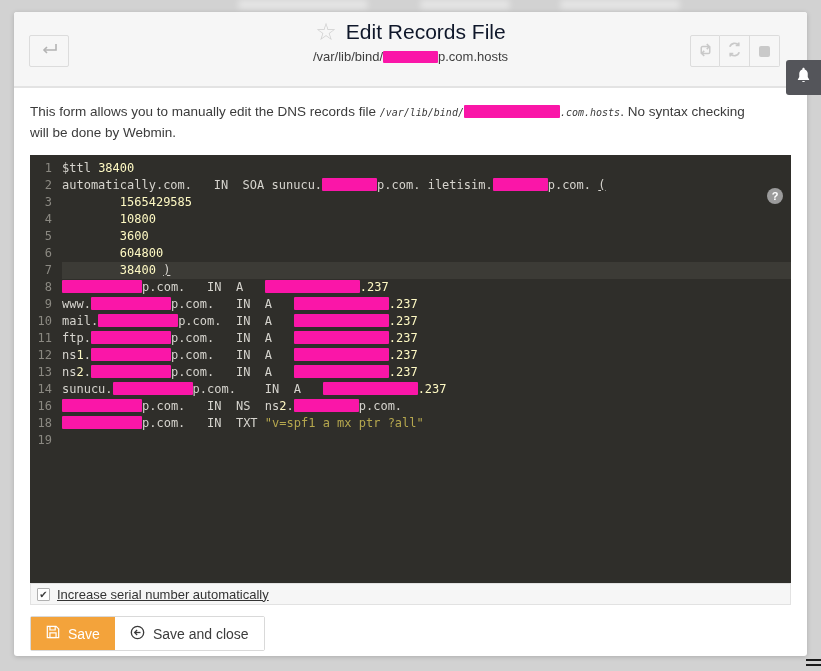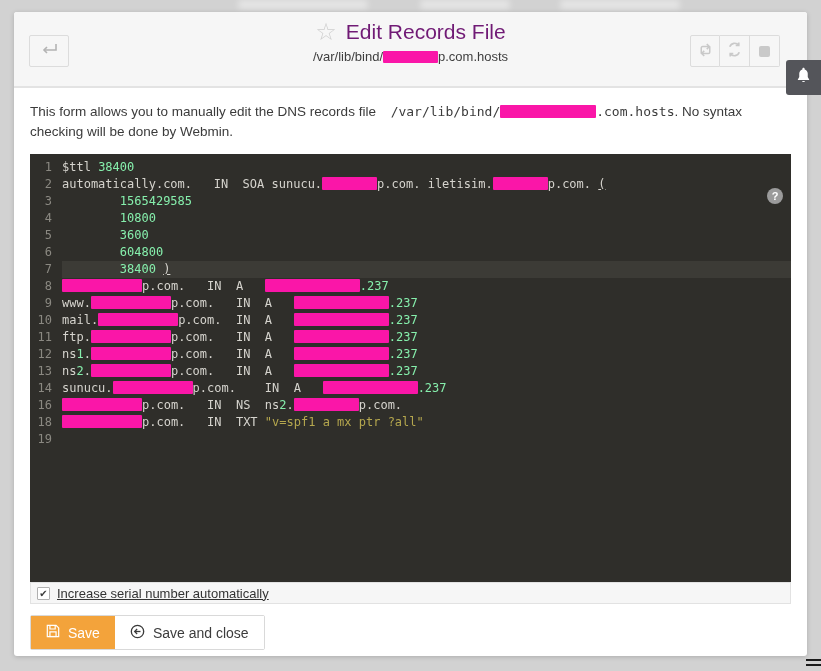--- a/index.html
+++ b/index.html
@@ -15,58 +15,58 @@
 
   
   .modal-header { position:relative; height:76px; background:#f6f6f6;
                   border-bottom:2px solid #e3e3e3; border-radius:3px 3px 0 0; }
   .back-btn { position:absolute; left:15px; top:23px; width:40px; height:32px;
               background:#f6f6f6; border:1px solid #dcdcdc; border-radius:2px;
               display:flex; align-items:center; justify-content:center; cursor:pointer; }
   .title-wrap { position:absolute; left:0; right:0; top:8px; text-align:center; }
   .title-row { display:flex; align-items:center; justify-content:center; gap:9px; }
   .star { color:#cfcfcf; font-size:24px; line-height:24px; font-family:"DejaVu Sans",sans-serif; }
-  h1.page-title { font-size:21px; font-weight:400; color:#701a75; display:inline; }
+  h1.page-title { font-size:21px; font-weight:400; color:#0f172a; display:inline; }
   .subtitle { margin-top:5px; font-size:13px; color:#3e3e3e; }
   .hdr-actions { position:absolute; right:27px; top:23px; display:inline-flex; }
   .hdr-btn { width:30px; height:32px; background:#f6f6f6; border:1px solid #dcdcdc;
              display:flex; align-items:center; justify-content:center; cursor:pointer; }
   .hdr-btn + .hdr-btn { border-left:none; }
   .hdr-btn:first-child { border-radius:2px 0 0 2px; }
   .hdr-btn:last-child { border-radius:0 2px 2px 0; }
   .stop-square { width:11px; height:11px; background:#c9c9c9; border-radius:2px; }
 
   
   .bell-tab { position:absolute; left:786px; top:60px; width:35px; height:35px; background:#54555a;
               border-radius:3px 0 0 3px; display:flex; align-items:center; justify-content:center;
               cursor:pointer; z-index:6; }
 
   
   .modal-body { position:relative; padding:14px 16px 0 16px; }
   .desc { font-size:13.5px; line-height:20px; color:#3b3b3b; padding-right:40px; }
-  .mono-path { font-family:"DejaVu Sans Mono", monospace; font-size:13px;margin-left:11px; }
+  .mono-path { font-family:"DejaVu Sans Mono", monospace; font-style:italic; font-size:10px; }
   .help-icon { position:absolute; right:24px; top:100px; width:16px; height:16px; border-radius:50%;
                background:#9b9b9b; color:#fff; font-size:11px; font-weight:bold;
                display:flex; align-items:center; justify-content:center; cursor:pointer; }
 
   
   .redact { display:inline-block; background:#fa16a8; height:13px; vertical-align:-2px; border-radius:1px; }
   .redact-sub { width:55px; height:12px; }
   .redact-desc { width:96px; height:13px; }
 
   
   .editor { margin-top:12px; width:761px; height:428px; background:#2f2e2a; overflow:hidden;
             font-family:"DejaVu Sans Mono", monospace; font-size:12px; line-height:17px;
             padding-top:5px; cursor:text; }
   .cl { display:flex; height:17px; }
   .cl .g { flex:0 0 22px; width:22px; text-align:right; color:#8b8982; margin-right:10px; user-select:none; }
   .cl .c { flex:1; white-space:pre; color:#d6d4ce; }
   .cl.active .c { background:#3c3b36; }
   .t-p { color:#d6d4ce; }
-  .t-n { color:#86efac; }
+  .t-n { color:#fef9c3; }
   .t-s { color:#b5a74e; }
   .t-b { color:#d6d4ce; text-decoration:underline; }
 
   
   .serial-row { width:761px; height:22px; background:#f6f6f6; border:1px solid #e2e2e2;
                 display:flex; align-items:center; gap:7px; padding-left:6px; cursor:pointer; }
   .checkbox { width:13px; height:13px; background:#fff; border:1px solid #b0b0b0; border-radius:1px;
               display:flex; align-items:center; justify-content:center;
               font-size:10px; color:#3c3c3c; font-family:"DejaVu Sans",sans-serif; }
   .serial-label { font-size:13px; color:#333;text-decoration:underline; }

